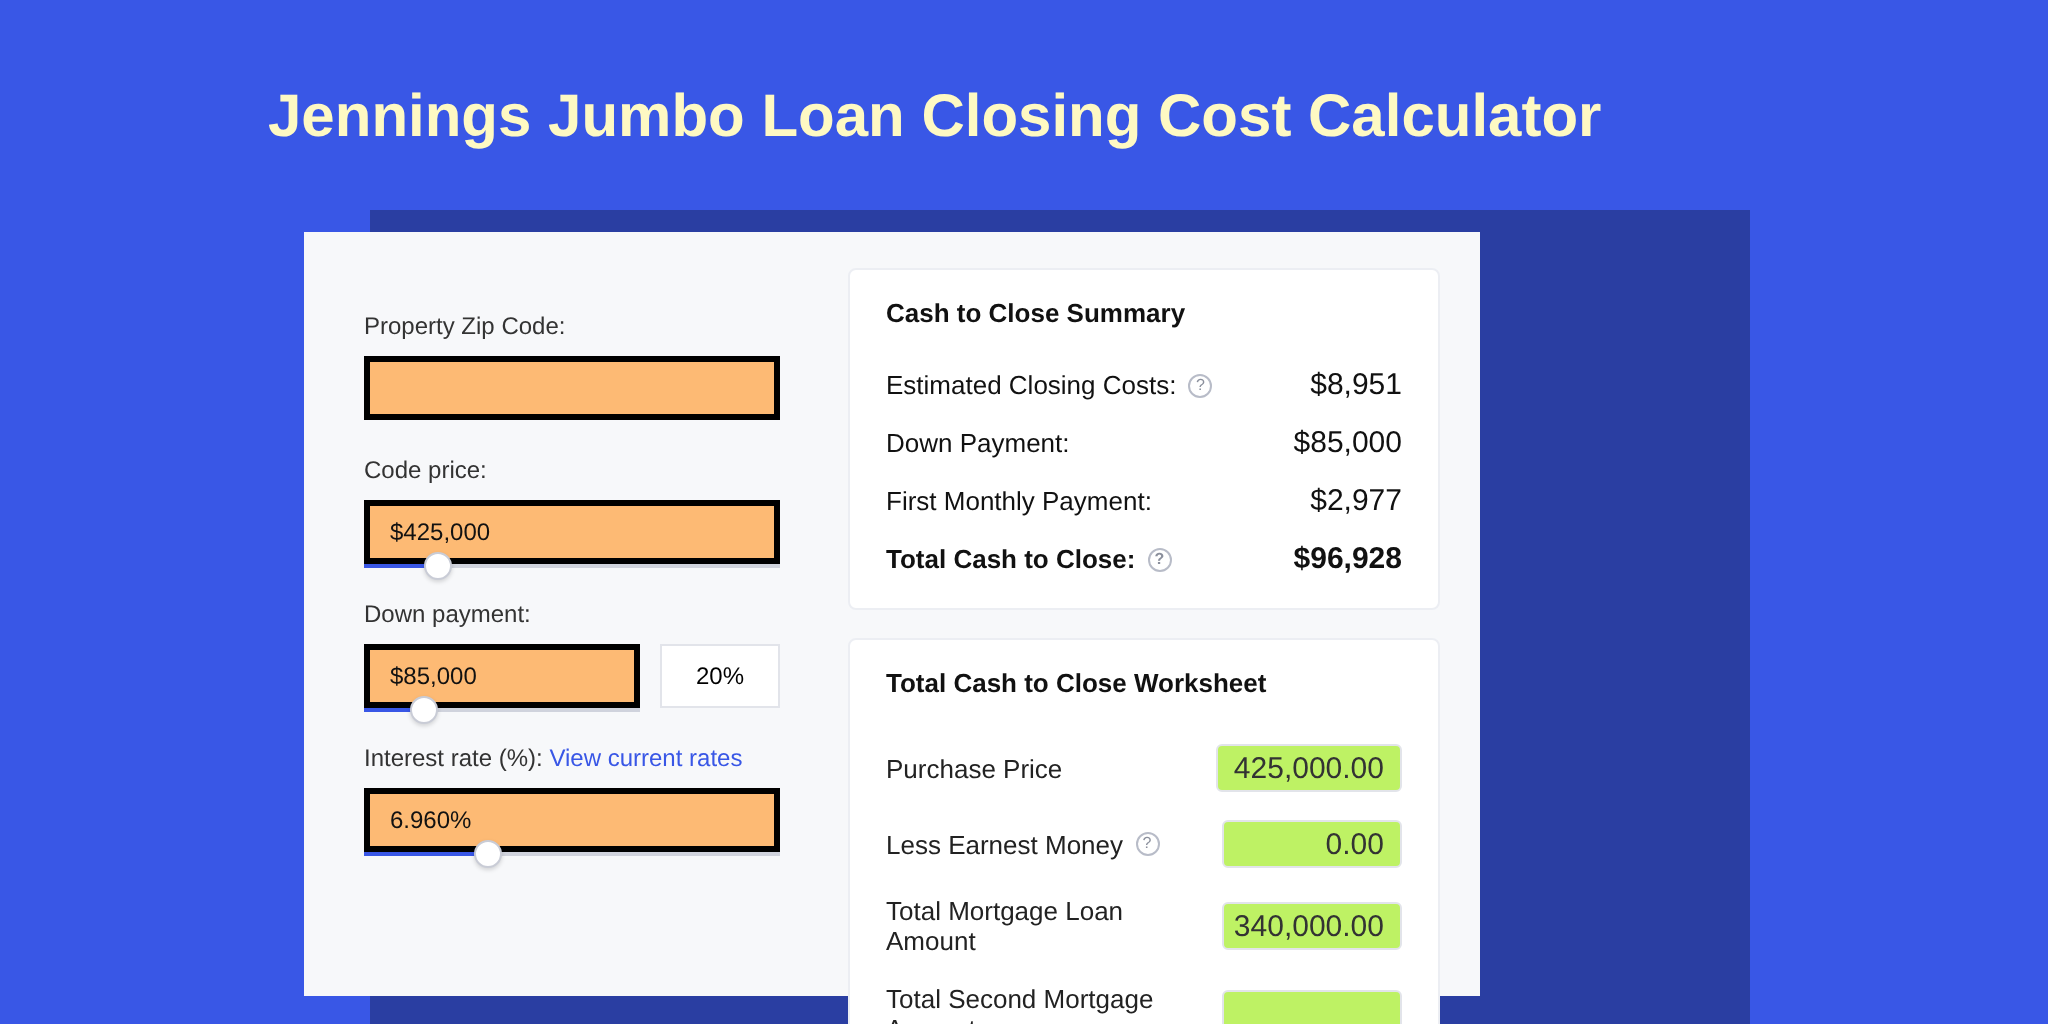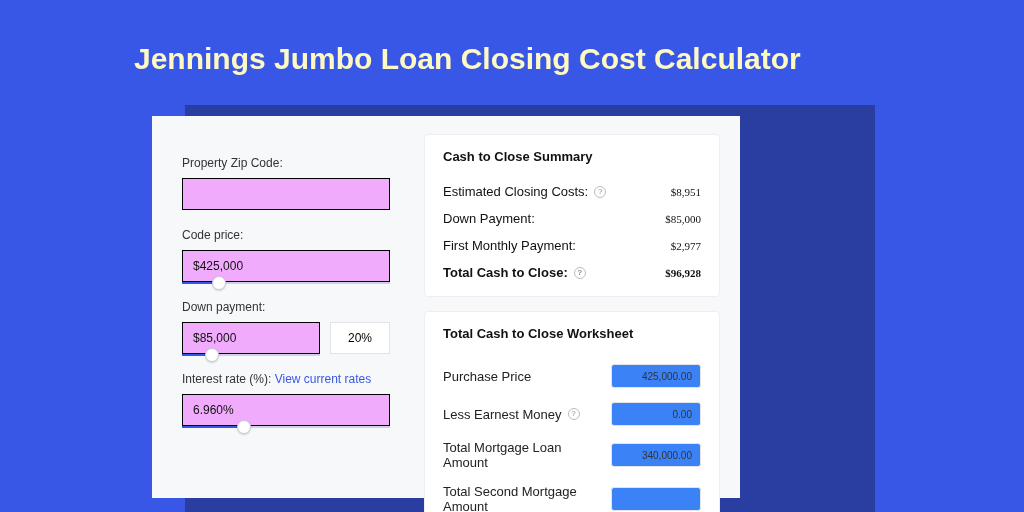--- a/index.html
+++ b/index.html
@@ -37,22 +37,22 @@
     width: 260px;
     padding: 40px 22px 0 30px;
     font-size: 12px;
     color: #333;
   }
   .field { margin-bottom: 18px; }
   .field-label { display:block; margin-bottom: 8px; font-size: 12px; color:#333; }
   .text-input {
     width: 100%;
     height: 32px;
-    border: 1px solid #000000;
-    background: #f0abfc;
+    border: 3px solid #000000;
+    background: #fdba74;
     padding: 0 10px;
     font-size: 12px;
     color:#111;
   }
   .input-with-slider { position: relative; }
   .slider-track {
     position:absolute; left:0; right:0; bottom:-2px; height:2px;
     background:#d0d3dd;
   }
   .slider-fill {
@@ -90,41 +90,41 @@
     padding:14px 18px 10px 18px;
     margin-bottom:14px;
   }
   .summary-title { font-weight:700; font-size:13px; margin-bottom:14px; }
   .sum-row {
     display:flex; justify-content:space-between; align-items:center;
     padding:6px 0;
   }
   .sum-row.total { font-weight:700; }
   .sum-label { display:flex; align-items:center; gap:6px; font-size:13px; }
-  .sum-val { font-size:11px;font-family:Liberation Serif, serif; }
+  .sum-val { font-size:15px; }
 
   .worksheet-card {
     background:#fff;
     border:1px solid #eceef3;
     border-radius:4px;
     padding:14px 18px 0 18px;
   }
   .ws-title { font-weight:700; font-size:13px; margin-bottom:16px; }
   .ws-row {
     display:flex; justify-content:space-between; align-items:center;
     padding:7px 0;
     gap:14px;
   }
   .ws-label { display:flex; align-items:center; gap:6px; font-size:13px; color:#222; }
   .ws-val-box {
     min-width:90px; height:24px;
     border:1px solid #e2e4ea;
-    font-size:10px; color:#333;
+    font-size:15px; color:#333;
     display:flex; align-items:center; justify-content:flex-end;
-    padding:0 8px; background:#3b82f6;
+    padding:0 8px; background:#bef264;
     border-radius:3px;
   }
 
   .help-icon {
     width:12px; height:12px; border:1px solid #b8bcc8; border-radius:50%;
     display:inline-flex; align-items:center; justify-content:center;
     font-size:8px; color:#8a8f9c; line-height:1;
   }
 </style>
 </head>

